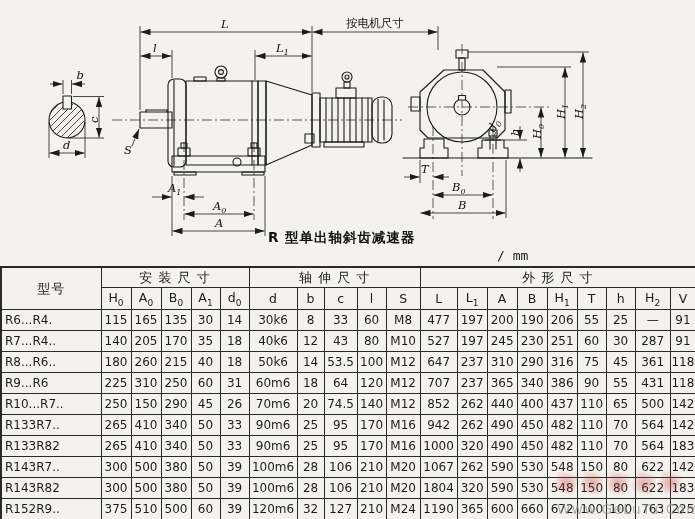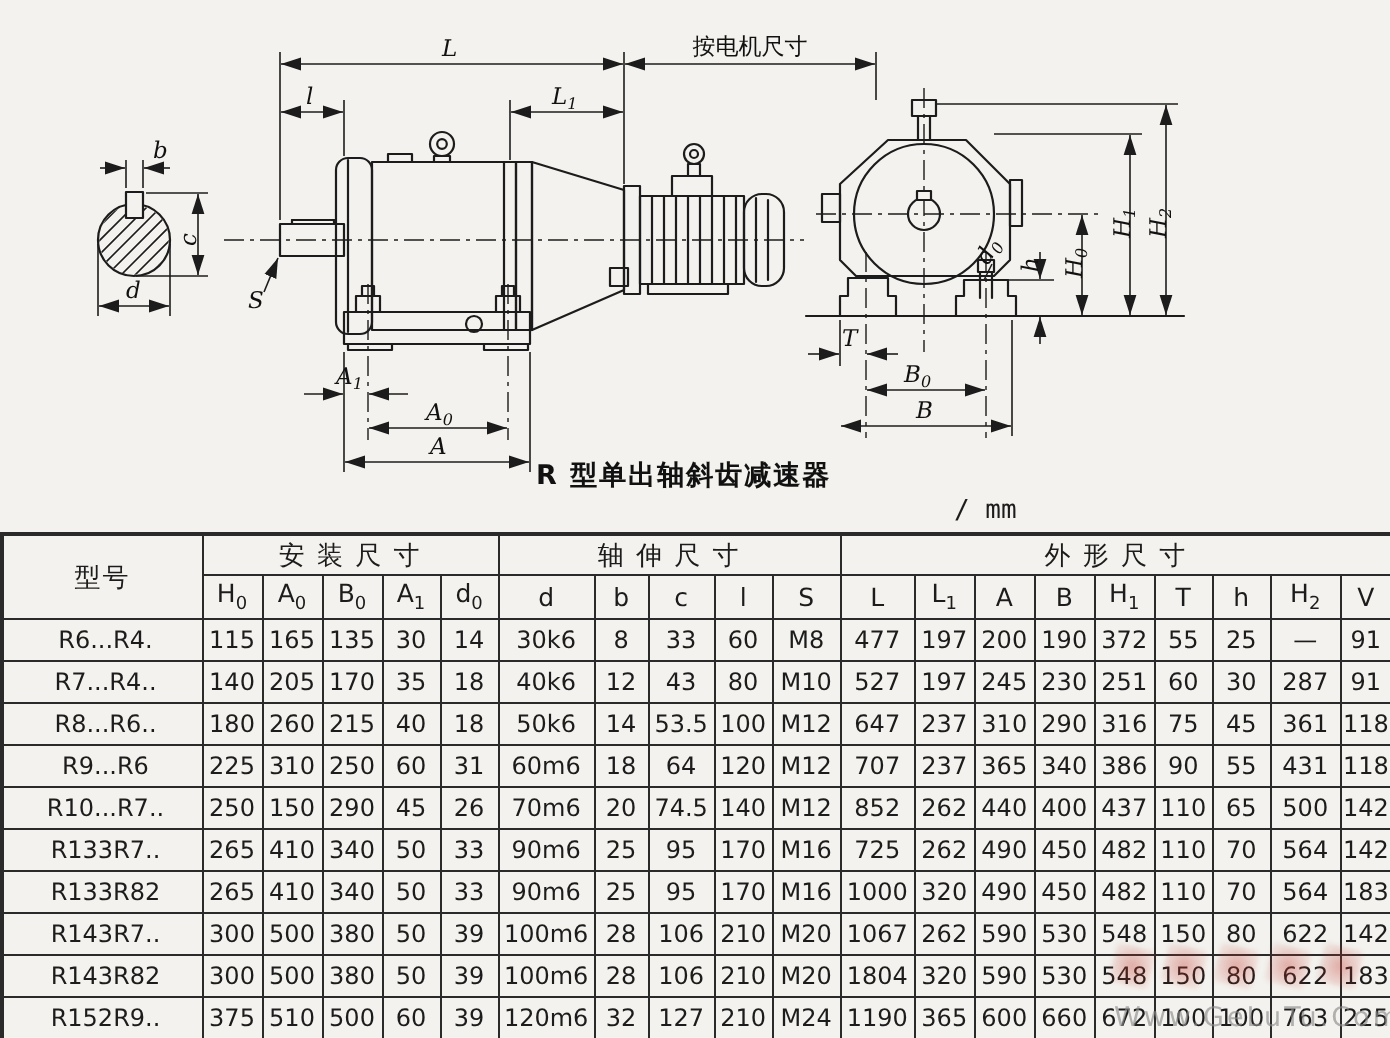--- a/index.html
+++ b/index.html
@@ -13,31 +13,31 @@
   .cl *{stroke:#1c1c1c;fill:none;stroke-width:.7;stroke-dasharray:10 3 2 3;}
   .hatch *{stroke:#1c1c1c;stroke-width:.8;}
   .labels text{stroke:none;fill:#111;}
   .dlab{font-family:"DejaVu Serif",serif;font-style:italic;font-size:11.5px;}
   .dlab .ss{font-size:8px;}
   .clab{font-family:"DejaVu Sans",sans-serif;font-size:11.5px;font-style:normal;}
   .cap{font-family:"DejaVu Sans",sans-serif;font-weight:bold;font-size:13.5px;letter-spacing:1px;}
   
   .titlebar{position:absolute;top:247px;left:0;width:695px;height:19px;font-size:13px;}
   .tb-title{position:absolute;left:148px;top:1px;}
-  .tb-unit{position:absolute;left:477px;top:1px;font-family:"DejaVu Sans Mono",monospace;}
+  .tb-unit{position:absolute;left:497px;top:1px;font-family:"DejaVu Sans Mono",monospace;}
   
   .dim-table{position:absolute;top:266px;left:0;width:695px;border-collapse:collapse;
              table-layout:fixed;font-size:12px;border:2px solid #2a2a2a;}
   .dim-table th,.dim-table td{border:1px solid #2a2a2a;padding:0;text-align:center;
              font-weight:normal;white-space:nowrap;overflow:hidden;vertical-align:middle;}
   .dim-table tr.grp th{height:19px;font-size:13px;letter-spacing:1px;}
   .dim-table tr.cols th{height:21px;font-size:12.5px;}
   .dim-table th sub{font-size:9px;}
   .dim-table td{height:20px;}
-  .dim-table td.model{text-align:center;padding-left:3px;}
+  .dim-table td.model{text-align:left;padding-left:3px;}
   .dim-table th.model-h{font-size:13px;letter-spacing:1px;text-align:center;}
   
   .wm-red{position:absolute;top:471px;left:556px;width:136px;height:24px;display:flex;
           gap:6px;align-items:center;pointer-events:none;}
   .wm-red span{width:20px;height:20px;border-radius:3px;transform:rotate(14deg);
           background:radial-gradient(circle,rgba(195,55,45,.38) 0%,rgba(195,55,45,.10) 75%);
           filter:blur(1px);}
   .wm-url{position:absolute;top:501px;left:557px;font-size:13.5px;letter-spacing:1.5px;
           color:rgba(140,140,140,.65);pointer-events:none;font-family:"DejaVu Sans",sans-serif;}
 </style>
@@ -282,21 +282,21 @@
           <td>14</td>
           <td>30k6</td>
           <td>8</td>
           <td>33</td>
           <td>60</td>
           <td>M8</td>
           <td>477</td>
           <td>197</td>
           <td>200</td>
           <td>190</td>
-          <td>372</td>
+          <td>206</td>
           <td>55</td>
           <td>25</td>
           <td>—</td>
           <td>91</td>
         </tr>
         <tr>
           <td class="model">R7...R4..</td>
           <td>140</td>
           <td>205</td>
           <td>170</td>
@@ -388,21 +388,21 @@
           <td>265</td>
           <td>410</td>
           <td>340</td>
           <td>50</td>
           <td>33</td>
           <td>90m6</td>
           <td>25</td>
           <td>95</td>
           <td>170</td>
           <td>M16</td>
-          <td>725</td>
+          <td>942</td>
           <td>262</td>
           <td>490</td>
           <td>450</td>
           <td>482</td>
           <td>110</td>
           <td>70</td>
           <td>564</td>
           <td>142</td>
         </tr>
         <tr>

